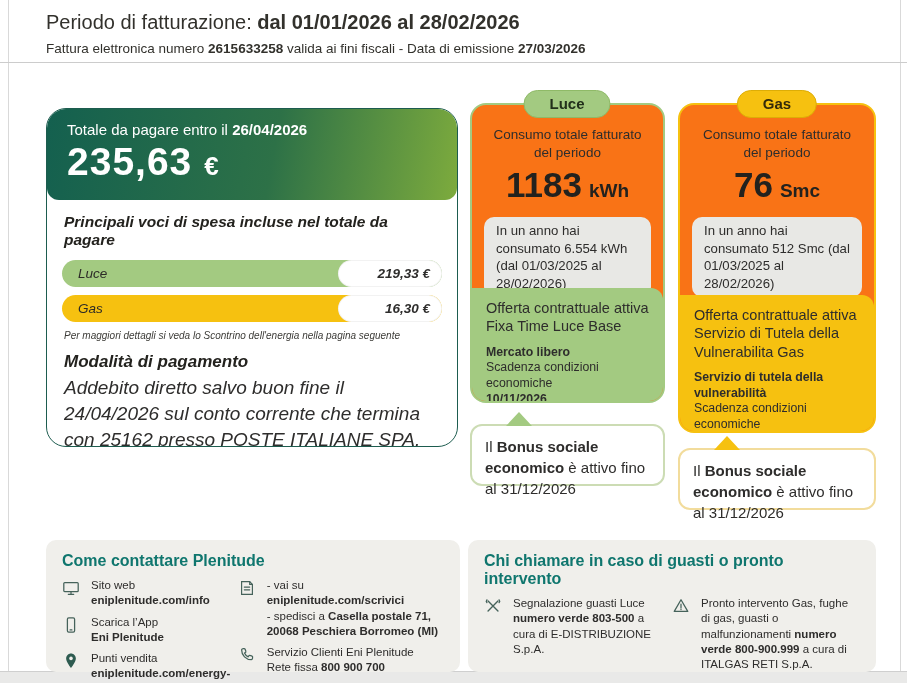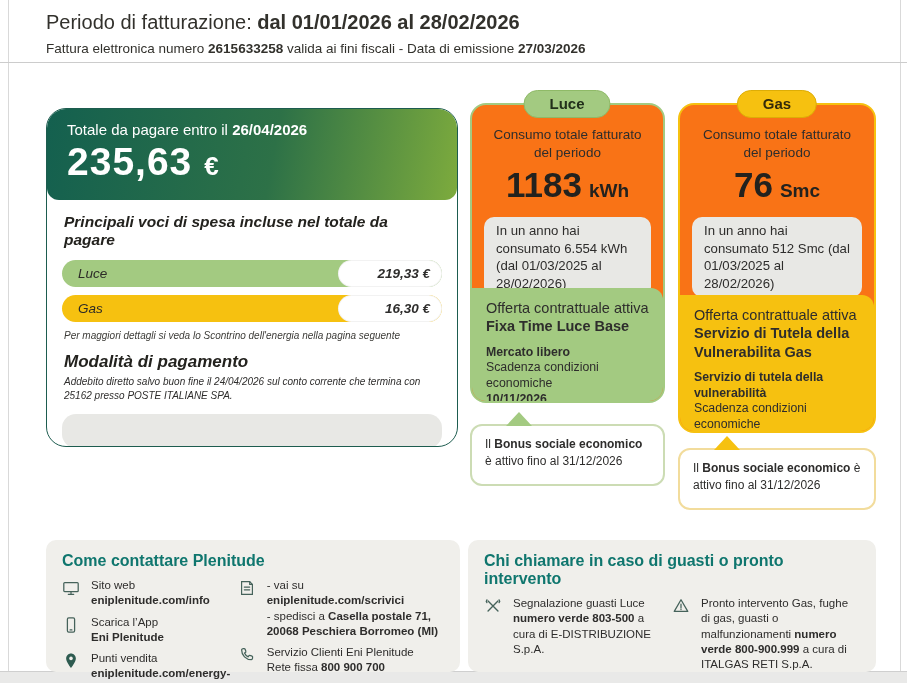--- a/index.html
+++ b/index.html
@@ -31,21 +31,21 @@
   .breakdown-title{font-size:15.5px;font-weight:bold;margin:2px 2px 11px;color:#23221e;}
   .expense-row{position:relative;height:27px;border-radius:15px;margin-bottom:8px;font-size:13.5px;}
   .row-luce{background:#a3ca81;}
   .row-gas{background:#f6c110;}
   .expense-label{line-height:27px;padding-left:16px;color:#2c2b27;}
   .expense-value{position:absolute;right:0;top:0;height:27px;width:104px;background:#fff;border-radius:15px;
     display:flex;align-items:center;justify-content:flex-end;padding-right:12px;box-sizing:border-box;
     font-weight:bold;box-shadow:inset 0 0 0 1px rgba(0,0,0,.05);}
   .detail-note{font-size:10px;margin:3px 2px 11px;color:#3c3b37;}
   .pay-title{font-size:17px;font-weight:bold;margin:0 2px 3px;color:#23221e;}
-  .pay-text{font-size:10px;line-height:1.38;margin:0 2px;}
+  .pay-text{font-size:19px;line-height:1.38;margin:0 2px;}
   .status-box{margin-top:11px;background:#e8e8e5;border-radius:14px;padding:10px 16px 24px;}
 
   
   .util-tab{position:absolute;top:90px;z-index:2;height:26px;line-height:26px;padding:0 25px;
     border-radius:14px;font-weight:bold;font-size:15px;color:#22301b;}
   #luce-tab{left:567px;transform:translateX(-50%);background:#a3ca81;border:1px solid #8fba67;}
   #gas-tab{left:777px;transform:translateX(-50%);background:#f6c110;border:1px solid #ddad06;color:#33290a;}
   .util-card{position:absolute;background:#f97316;border-radius:16px;box-sizing:border-box;overflow:hidden;}
   #luce-card{left:470px;top:103px;width:195px;height:300px;border:2px solid #a3ca81;}
   #gas-card{left:678px;top:103px;width:198px;height:330px;border:2px solid #f6c110;}
@@ -53,25 +53,25 @@
   .consumption-label{font-size:13.5px;width:150px;margin:0 auto;line-height:1.3;}
   .consumption-value{margin-top:4px;}
   .big-value{font-size:35px;font-weight:bold;color:#23221e;}
   .big-unit{font-size:19px;font-weight:bold;margin-left:7px;color:#23221e;}
   .annual-box{margin:12px 12px 0;background:#e8e8e5;border-radius:10px;padding:12px;font-size:13.2px;
     line-height:1.32;text-align:left;height:80px;box-sizing:border-box;display:flex;align-items:center;}
   .offer{position:absolute;left:0;right:0;bottom:0;padding:11px 14px;line-height:1.27;box-sizing:border-box;}
   #luce-offer{top:183px;background:#a3ca81;border-top-right-radius:12px;}
   #gas-offer{top:190px;background:#f6c110;border-top-right-radius:12px;}
   .offer-label{font-size:14.5px;}
-  .offer-name{font-size:14.5px;font-weight:bold;}
+  .offer-name{font-size:14.5px;font-weight:normal;}
   .offer-sub{margin-top:9px;font-size:12.3px;}
   .offer-market{font-weight:bold;}
   .offer-expiry-value{font-weight:bold;}
-  .bonus{position:absolute;background:#fff;border-radius:12px;padding:10px 13px;font-size:12px;
+  .bonus{position:absolute;background:#fff;border-radius:12px;padding:10px 13px;font-size:15px;
     line-height:1.4;box-sizing:border-box;}
   #luce-bonus{left:470px;top:424px;width:195px;height:62px;border:2px solid #ccdcb4;}
   #gas-bonus{left:678px;top:448px;width:198px;height:62px;border:2px solid #f2dc9c;}
   .bonus::before{content:"";position:absolute;top:-14px;left:34px;width:0;height:0;
     border-left:13px solid transparent;border-right:13px solid transparent;border-bottom:14px solid;}
   .tail-green::before{border-bottom-color:#a3ca81;}
   .tail-yellow::before{border-bottom-color:#f6c110;}
 
   
   .footer-box{position:absolute;top:540px;height:132px;background:#f0efeb;border-radius:10px;

